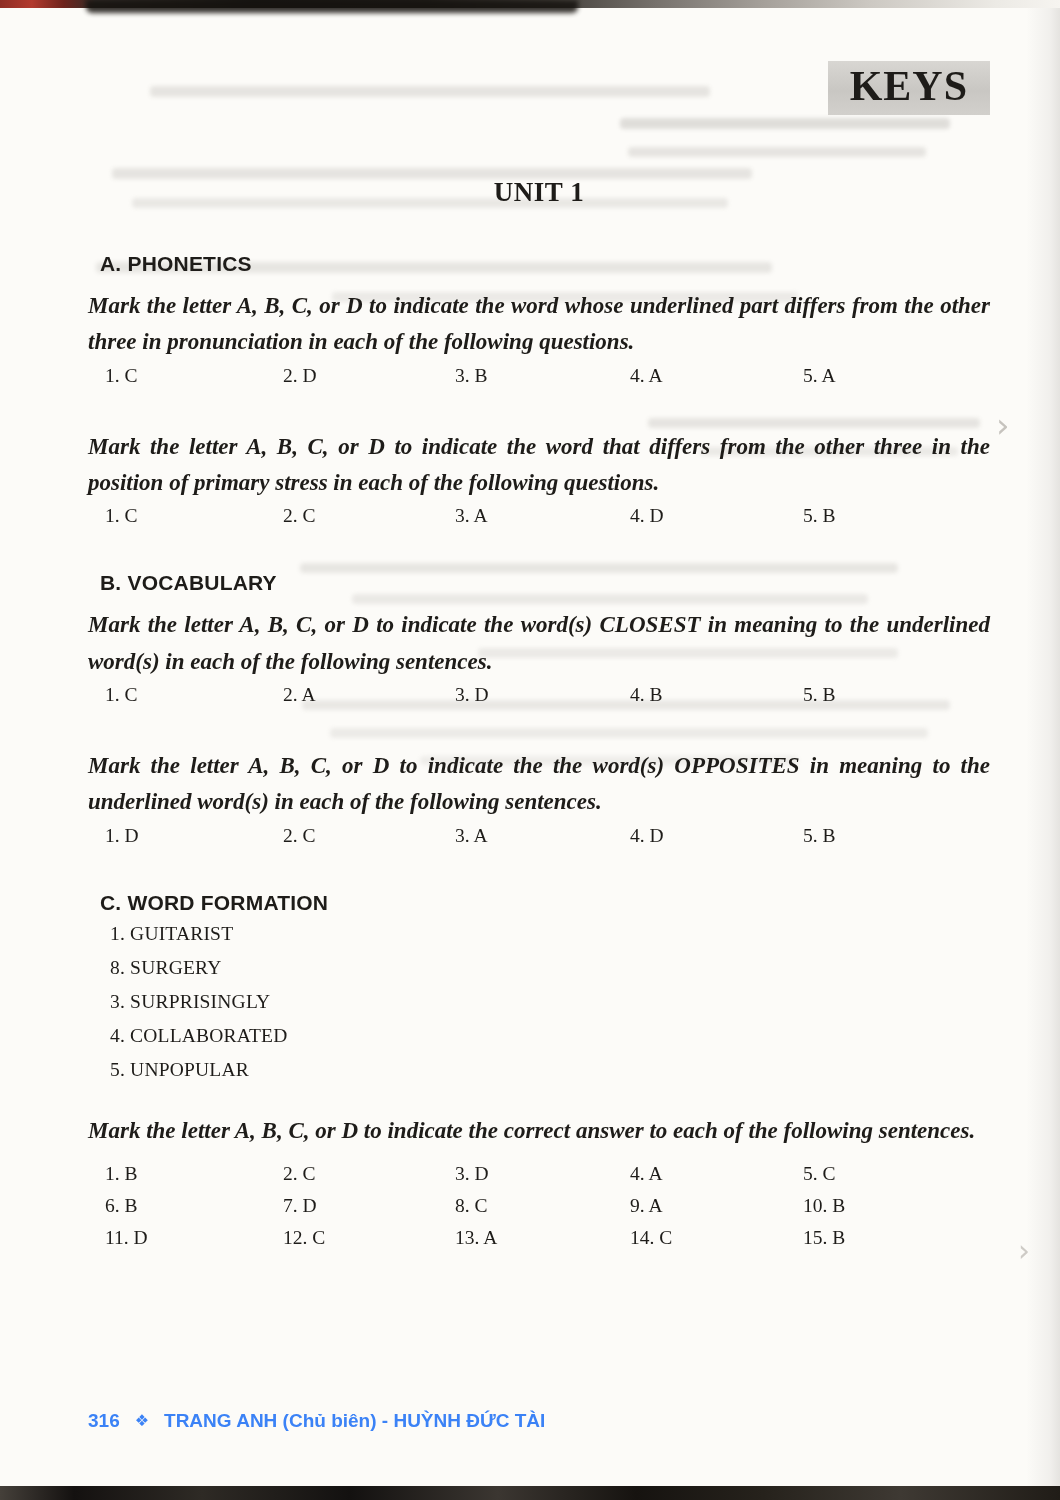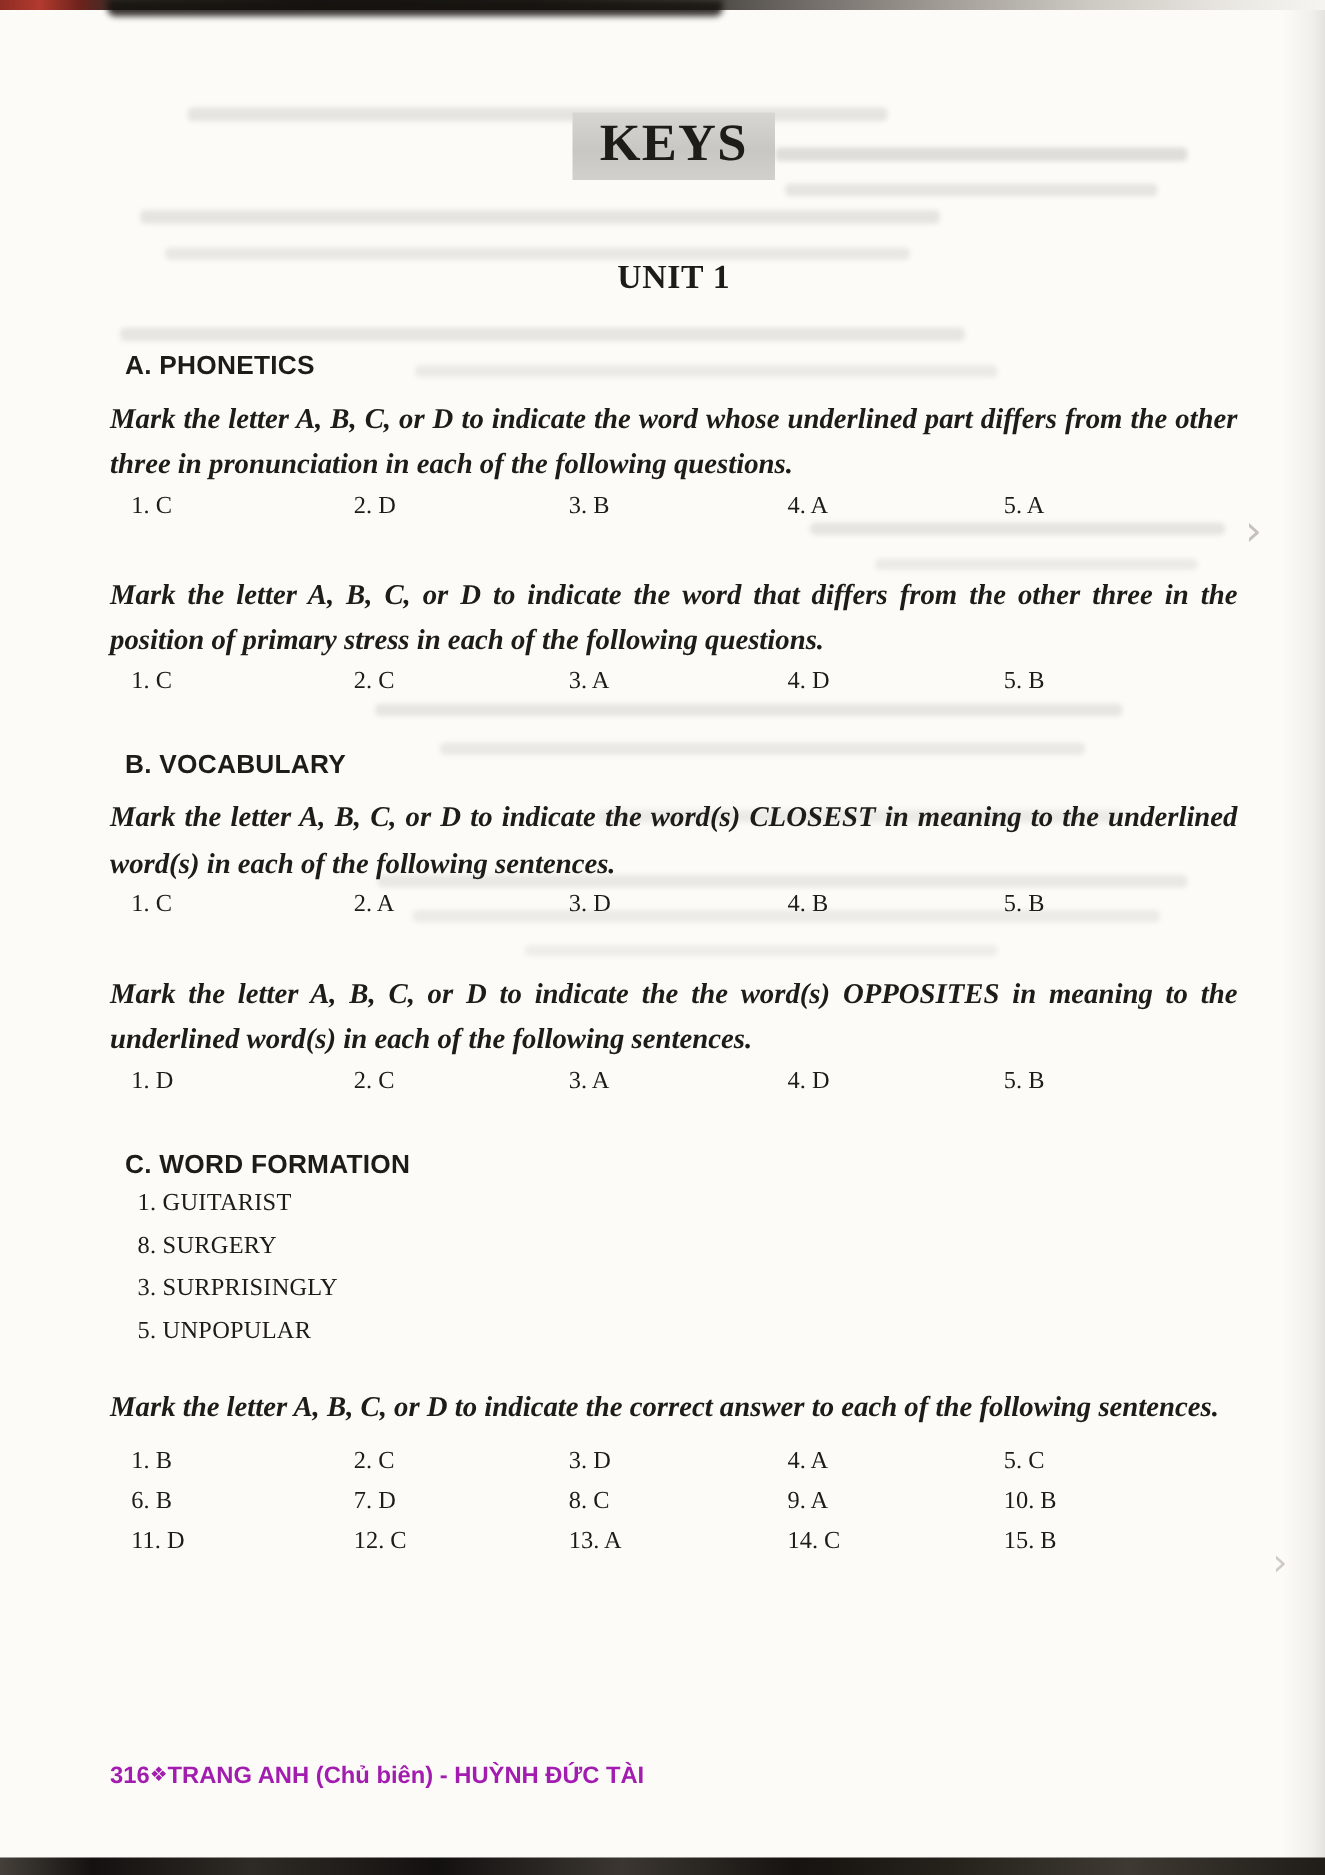--- a/index.html
+++ b/index.html
@@ -36,21 +36,21 @@
   }
   .ghost-layer { position: absolute; inset: 0; z-index: 1; pointer-events: none; }
   .ghost { position: absolute; background: #8f8b85; border-radius: 4px; filter: blur(2px); }
   .scan-mark {
     position: absolute; z-index: 2; color: #b0aca6;
     font-family: "DejaVu Sans", sans-serif; line-height: 1;
   }
 
   
   .content { position: relative; z-index: 2; padding: 0 70px 0 88px; }
-  .title-wrap { text-align: center; padding-top: 90px; }
+  .title-wrap { text-align: right; padding-top: 61px; }
   .keys {
     display: inline-block; font-weight: bold; font-size: 42px; letter-spacing: 1px;
     background: linear-gradient(180deg,#d8d6d2 0%,#c9c7c3 55%,#d2d0cc 100%);
     padding: 1px 22px 5px 22px;
   }
   .unit { text-align: center; font-size: 27px; font-weight: bold; margin: 62px 0 0 0; letter-spacing: .5px; }
   .sec-h {
     font-family: "Liberation Sans", "DejaVu Sans", sans-serif;
     font-size: 21px; font-weight: bold; margin: 44px 0 0 12px; letter-spacing: .2px;
   }
@@ -65,22 +65,22 @@
     padding-left: 17px; margin-top: 4px; font-size: 19.5px;
   }
   .ans-row.mc { margin-top: 14px; }
   .ans-row.mc + .ans-row.mc { margin-top: 10px; }
   .wf-list { margin-top: 8px; padding-left: 22px; font-size: 19.5px; }
   .wf-item { margin-bottom: 12px; letter-spacing: .2px; }
 
   .footer {
     position: absolute; left: 88px; top: 1410px; z-index: 2;
     font-family: "Liberation Sans", "DejaVu Sans", sans-serif;
-    font-weight: bold; font-size: 19px; color: #a21caf;
-    display: flex; align-items: baseline; 
+    font-weight: bold; font-size: 19px; color: #3b82f6;
+    display: flex; align-items: baseline; gap: 15px;
   }
   .footer .diamond { font-size: 16px; transform: translateY(-1px); }
 </style>
 </head>
 <body>
 
 <div class="page">
 
   <div class="edge-top"></div>
   <div class="edge-top-shadow"></div>
@@ -159,20 +159,21 @@
       </div>
     </section>
 
     <section>
       <h3 class="sec-h">C. WORD FORMATION</h3>
 
       <div class="wf-list">
         <div class="wf-item">1. GUITARIST</div>
         <div class="wf-item">8. SURGERY</div>
         <div class="wf-item">3. SURPRISINGLY</div>
+        <div class="wf-item">4. COLLABORATED</div>
         <div class="wf-item">5. UNPOPULAR</div>
       </div>
 
       <p class="instr mc-i">Mark the letter A, B, C, or D to indicate the correct answer to each of the following sentences.</p>
       <div class="ans-row mc">
         <span>1. B</span>
         <span>2. C</span>
         <span>3. D</span>
         <span>4. A</span>
         <span>5. C</span>

